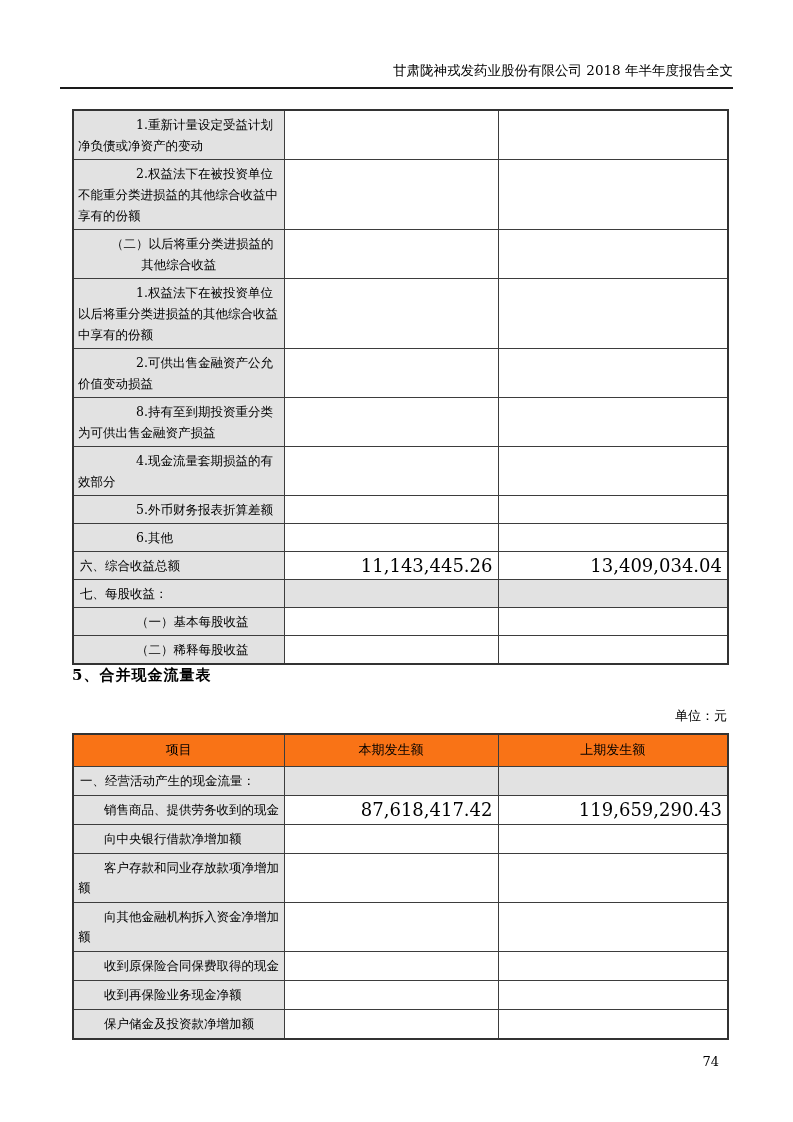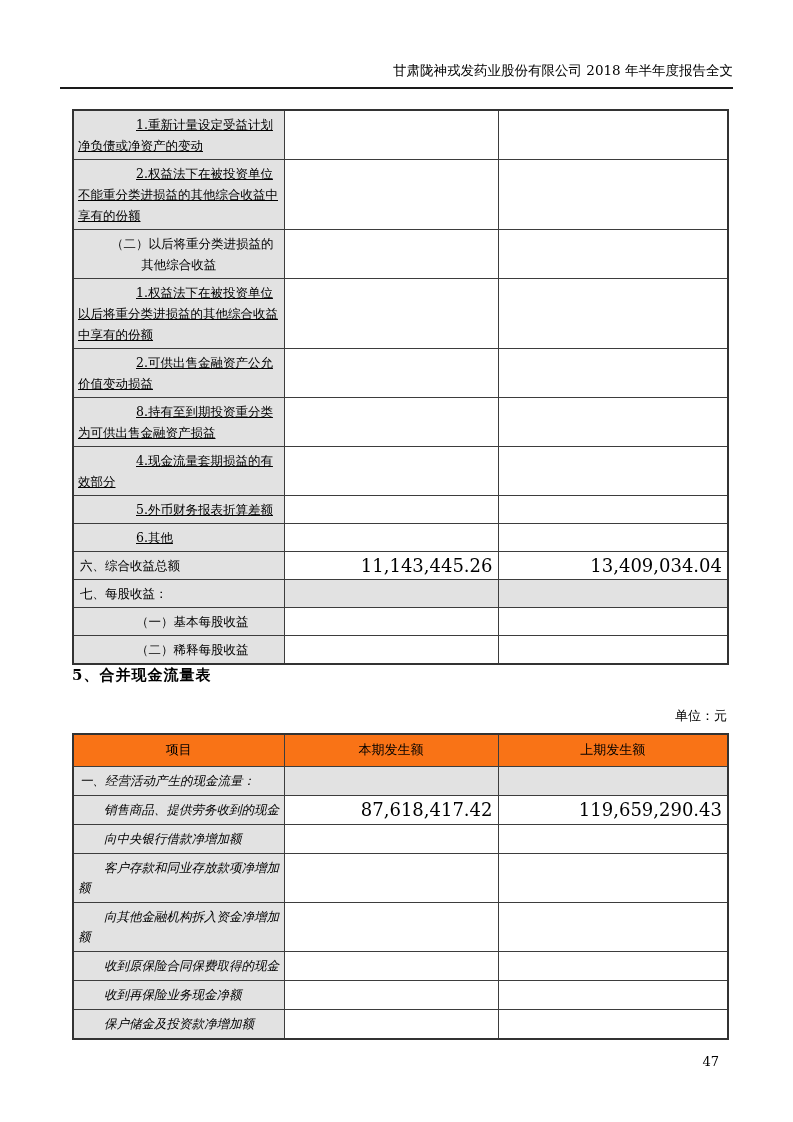--- a/index.html
+++ b/index.html
@@ -54,24 +54,24 @@
     padding: 3px 4px;
     overflow-wrap: break-word;
   }
   .value-cell {
     background: #ffffff;
     text-align: right;
     font-size: 18px;
     line-height: 21px;
     padding: 3px 5px;
   }
-  #cashflow-table .label-cell { padding-top: 4px; padding-bottom: 4px; line-height: 20px; font-style: italic; }
+  #cashflow-table .label-cell { padding-top: 4px; padding-bottom: 4px; line-height: 20px; }
   #cashflow-table .value-cell { padding-top: 4px; padding-bottom: 4px; line-height: 20px; }
   tr.full-gray .value-cell { background: #e2e2e2; }
-  .indent-num   { text-indent: 58px; text-decoration: underline; }
+  .indent-num   { text-indent: 58px; }
   .indent-paren { text-indent: 27px; text-align: center; }
   .indent-item  { text-indent: 26px; }
   .indent-flush { text-indent: 2px; }
   .section-title {
     position: absolute;
     top: 650px;
     left: 72px;
     font-size: 15px;
     font-weight: bold;
     letter-spacing: 1px;
@@ -223,15 +223,15 @@
           <td class="value-cell"></td>
         </tr>
         <tr>
           <td class="label-cell indent-item">保户储金及投资款净增加额</td>
           <td class="value-cell"></td>
           <td class="value-cell"></td>
         </tr>
       </tbody>
   </table>
 
-  <div class="page-number">47</div>
+  <div class="page-number">74</div>
 
 </div>
 
 </body></html>

